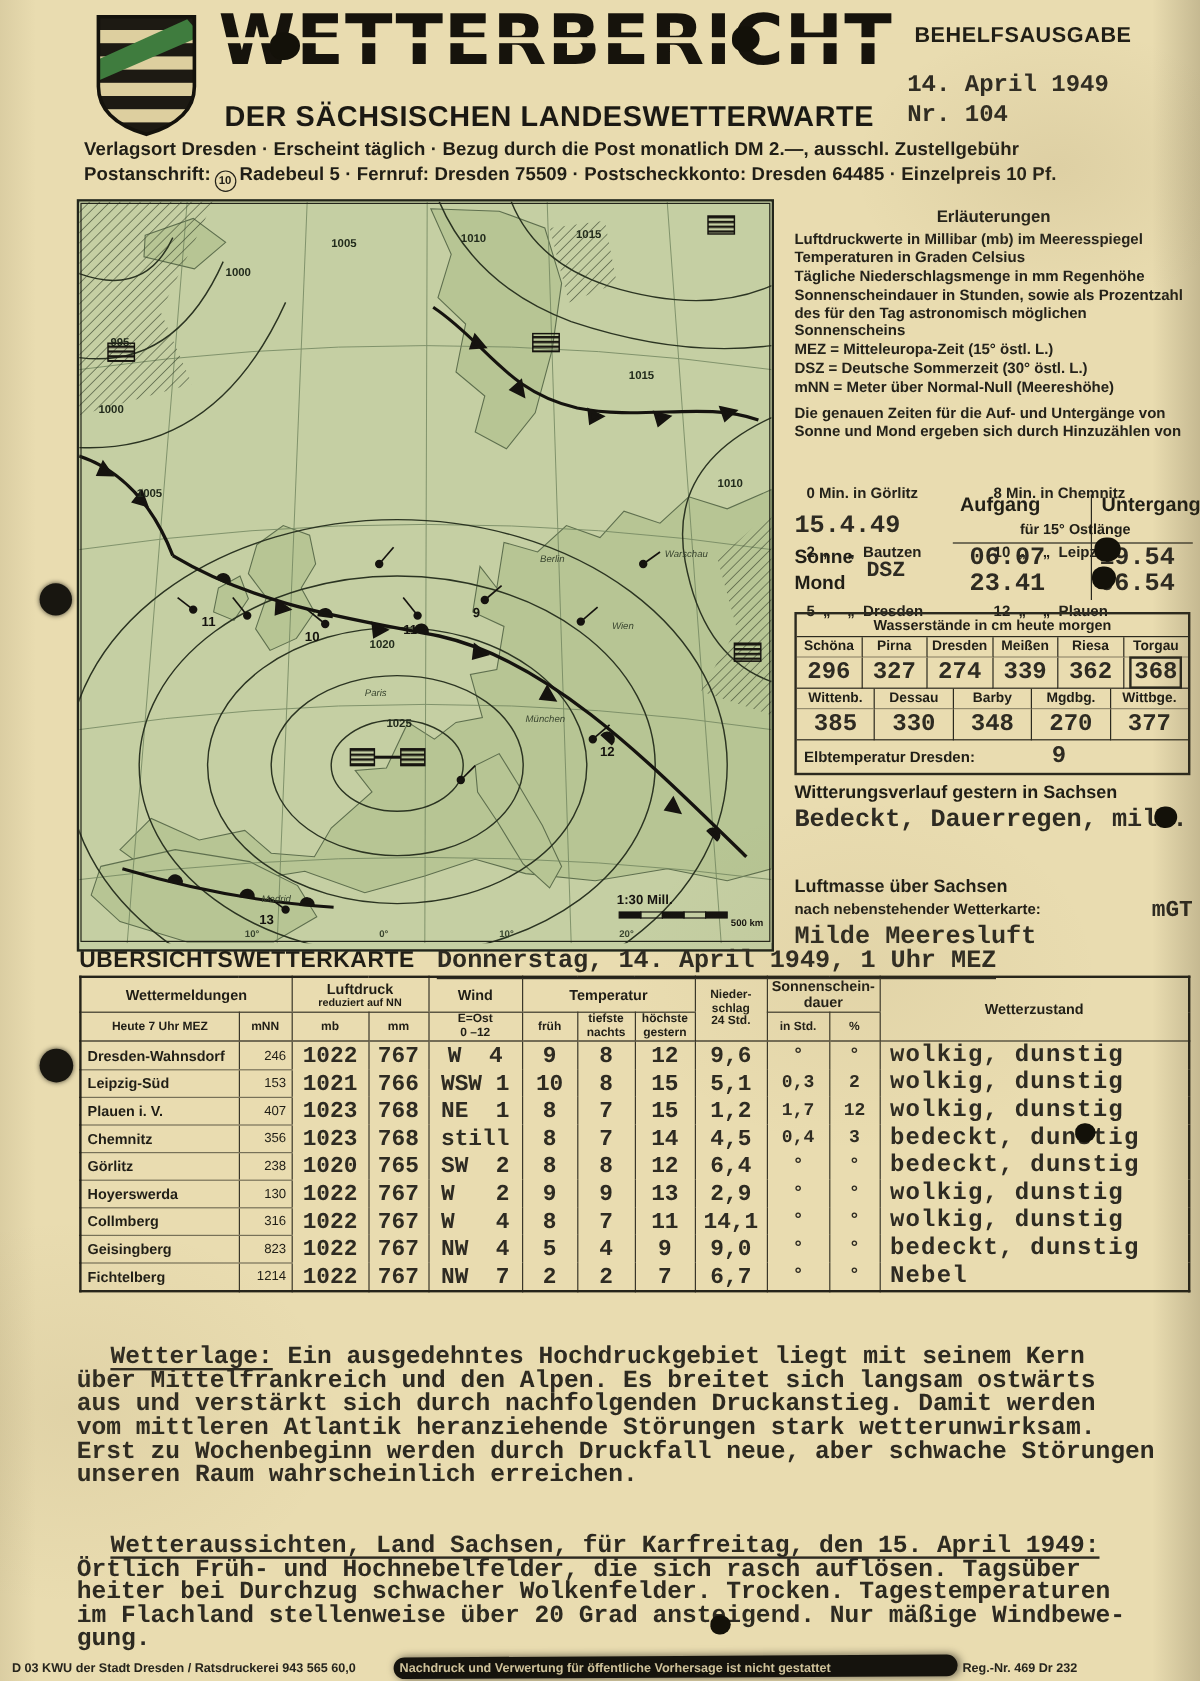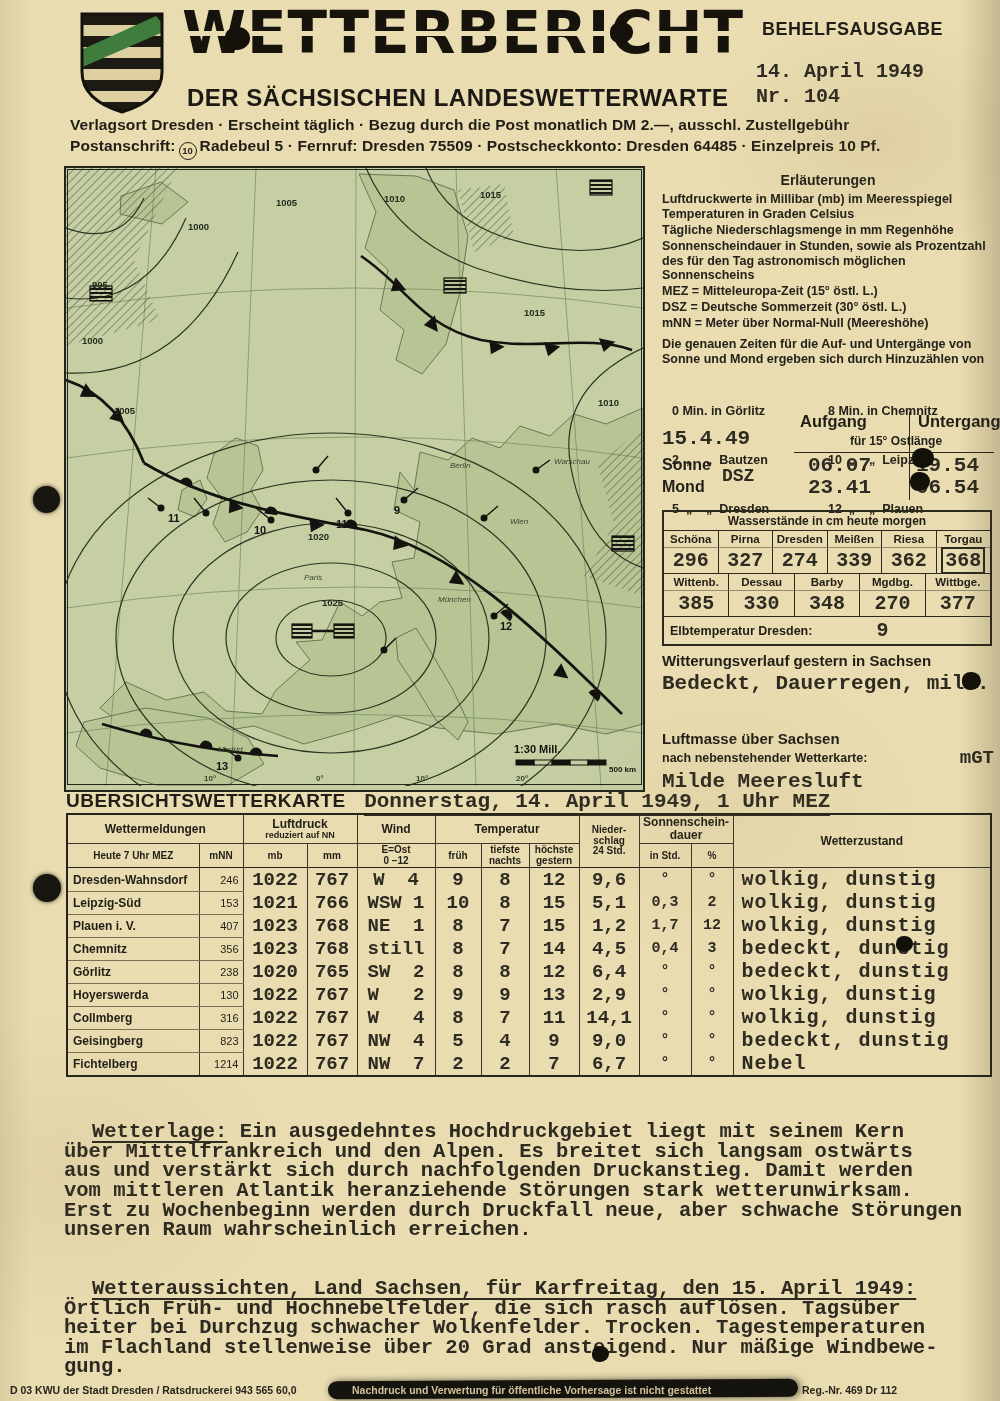--- a/index.html
+++ b/index.html
@@ -576,22 +576,22 @@
 Örtlich Früh- und Hochnebelfelder, die sich rasch auflösen. Tagsüber
 heiter bei Durchzug schwacher Wolkenfelder. Trocken. Tagestemperaturen
 im Flachland stellenweise über 20 Grad ansteigend. Nur mäßige Windbewe-
 gung.</span></p>
     
     
   </div>
 
   <div class="smear" style="left:328px;top:1380px;width:470px;height:18px"></div>
   <div class="abs foot" style="left:10px;top:1384px">D 03 KWU der Stadt Dresden / Ratsdruckerei 943 565 60,0</div>
-  <div class="abs foot foot-c" style="left:352px;top:1384px">Nachdruck und Verwertung für öffentliche Vorhersage ist nicht gestattet</div>
-  <div class="abs foot" style="left:802px;top:1384px">Reg.-Nr. 469 Dr 112</div>
+  <div class="abs foot foot-c" style="left:333px;top:1384px">Nachdruck und Verwertung für öffentliche Vorhersage ist nicht gestattet</div>
+  <div class="abs foot" style="left:802px;top:1384px">Reg.-Nr. 469 Dr 232</div>
 
   <div class="hole" style="left:33px;top:486px;width:27px;height:27px"></div>
   <div class="hole" style="left:33px;top:874px;width:28px;height:28px"></div>
   <div class="blob" style="left:225px;top:27px;width:25px;height:23px"></div>
   <div class="blob" style="left:610px;top:22px;width:23px;height:21px"></div>
   <div class="blob" style="left:912px;top:448px;width:22px;height:20px"></div>
   <div class="blob" style="left:910px;top:472px;width:20px;height:19px"></div>
   <div class="blob" style="left:962px;top:672px;width:19px;height:18px"></div>
   <div class="blob" style="left:896px;top:936px;width:17px;height:16px"></div>
   <div class="blob" style="left:592px;top:1346px;width:17px;height:16px"></div>

